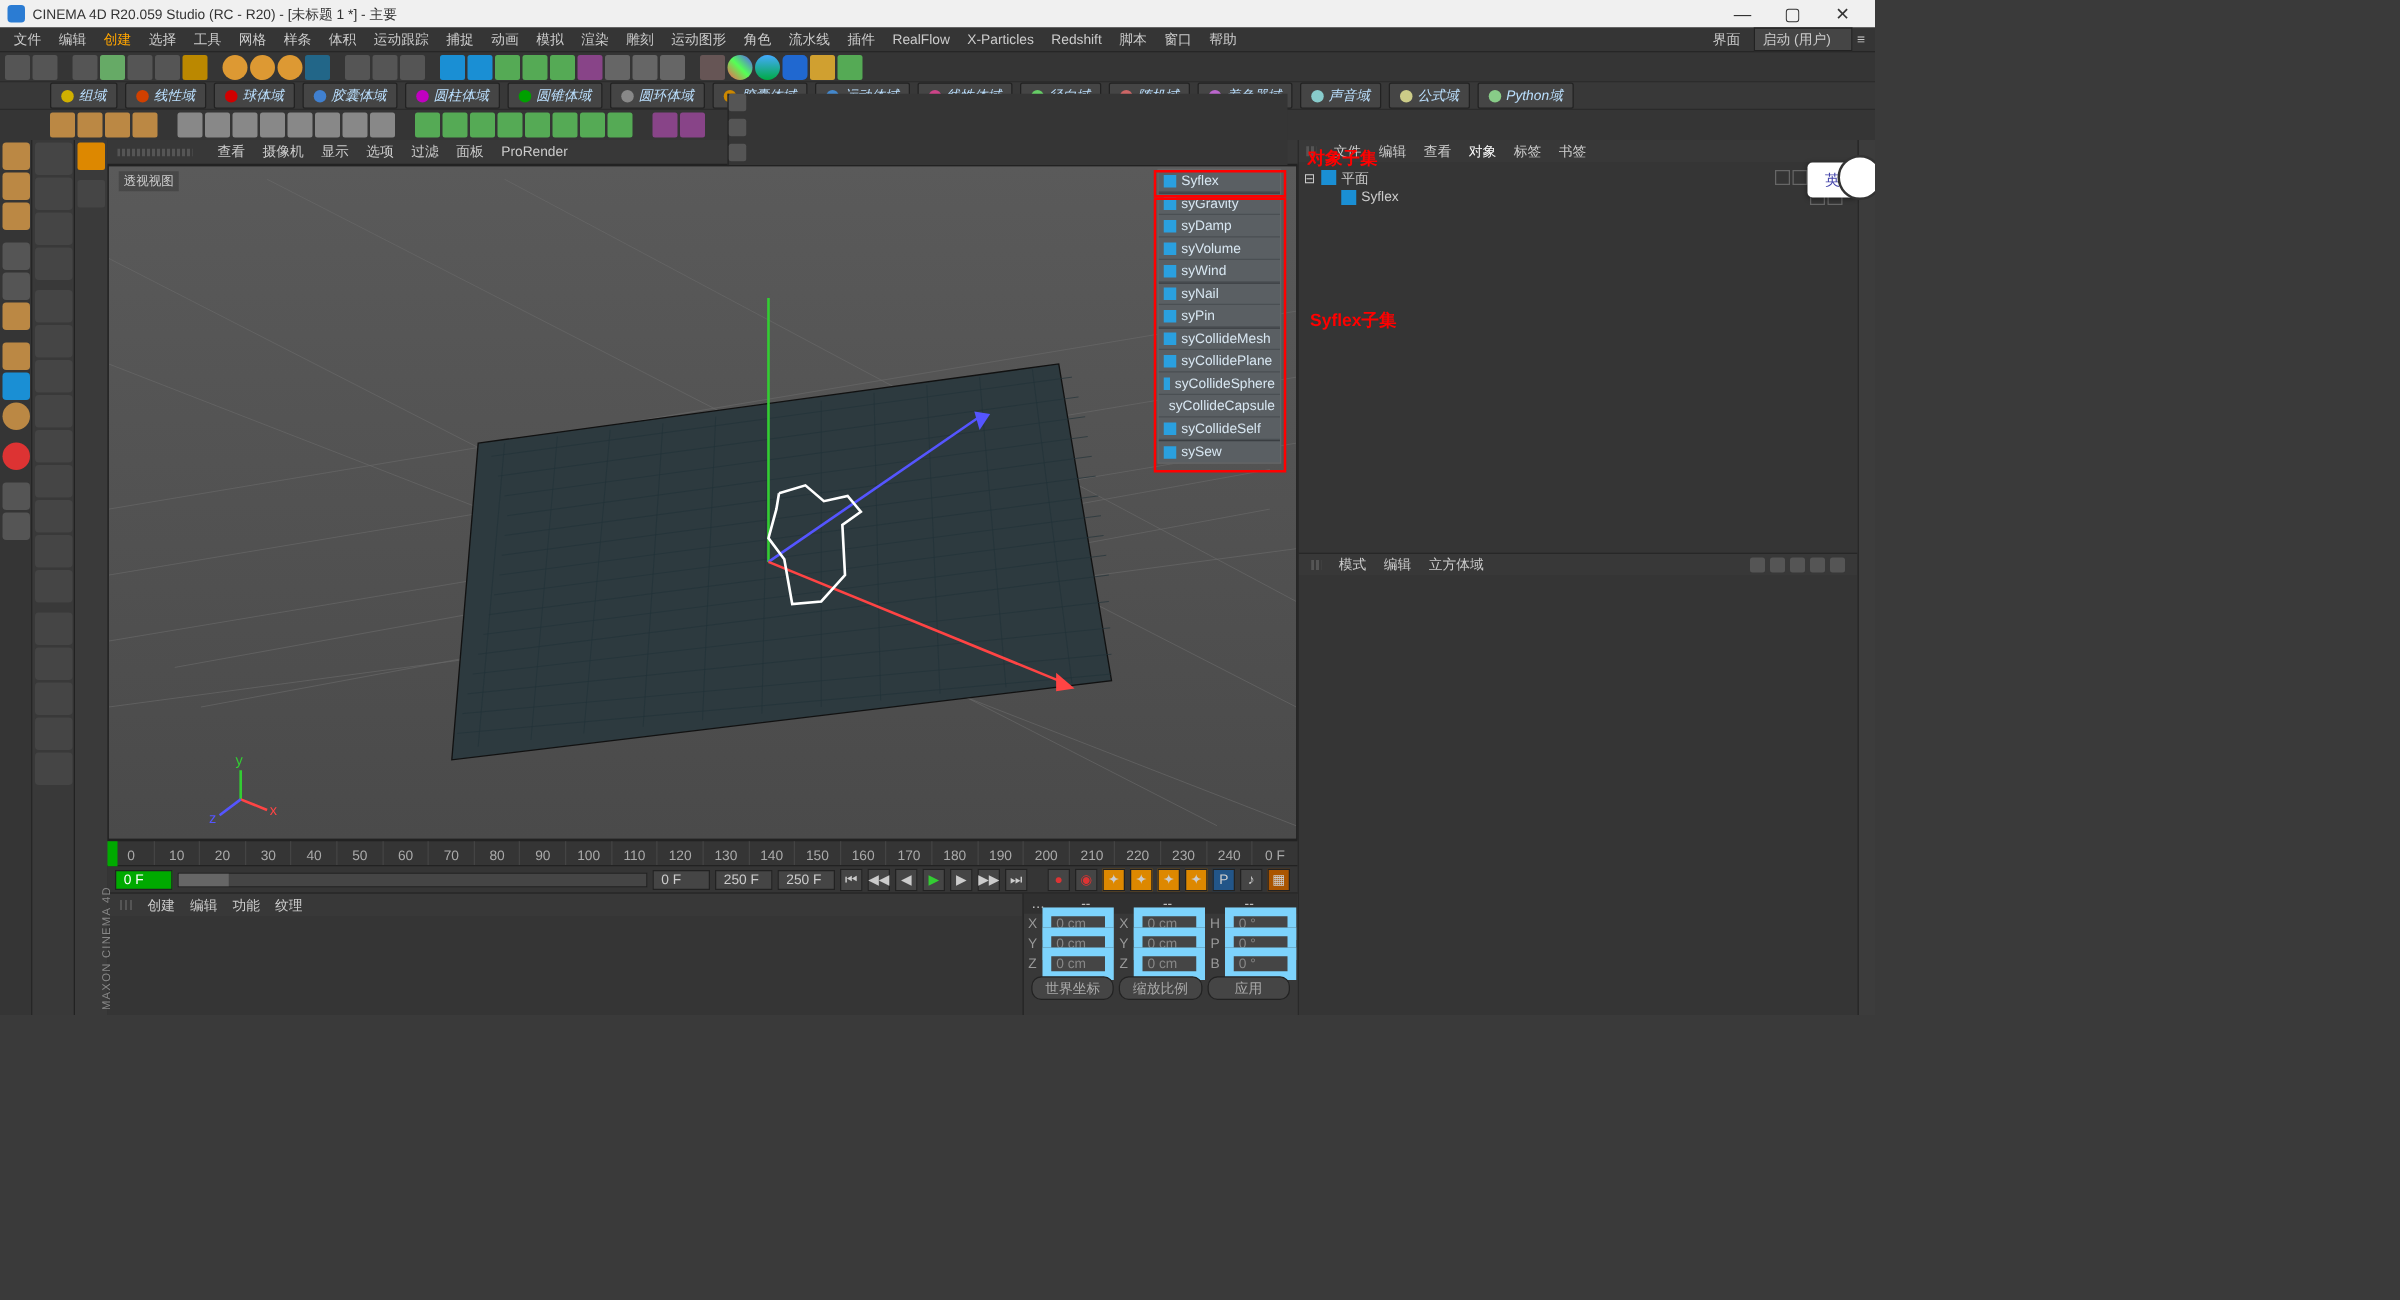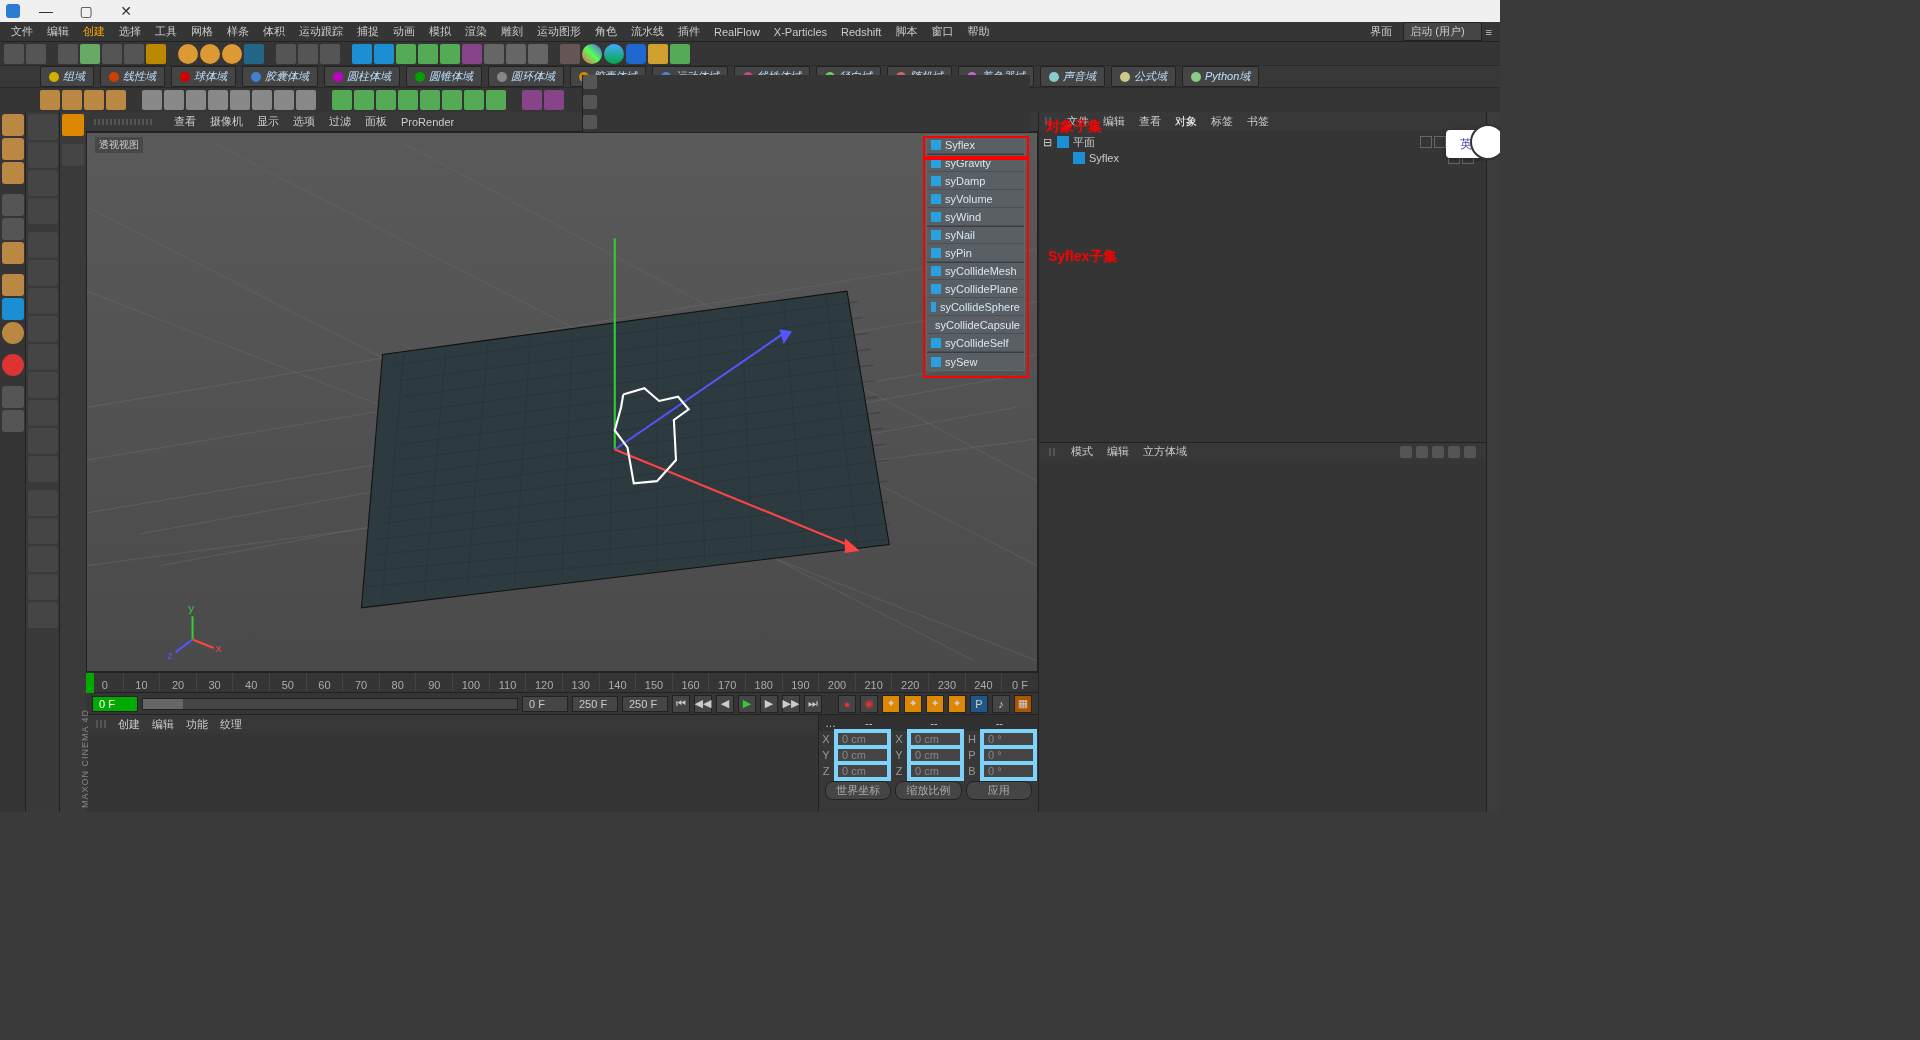--- a/index.html
+++ b/index.html
@@ -72,21 +72,21 @@
 
 
 .bottom { height:98px; background:#353535; display:flex; border-top:1px solid #222; }
 .matpanel { flex:1; }
 .matpanel .hdr { height:18px; background:#383838; display:flex; gap:12px; padding:0 10px; align-items:center; }
 .matpanel .hdr .grip { width:10px; height:8px; background:repeating-linear-gradient(90deg,#555 0 2px,transparent 2px 4px); }
 .coords { width:220px; background:#383838; border-left:1px solid #222; font-size:10px; }
 .coords .hdr { height:16px; background:#303030; display:flex; padding:0 6px; align-items:center; }
 .coords .row { display:flex; height:16px; align-items:center; }
 .coords .row span.lbl { width:14px; text-align:center; color:#999; }
-.coords .row .val { flex:1; background:#454545; margin:1px; padding:0 4px; color:#888; display:flex; border:4px solid #7dd3fc; }
+.coords .row .val { flex:1; background:#454545; margin:1px; padding:0 4px; color:#888; display:flex; border:7px solid #7dd3fc; }
 .coords .btnrow { display:flex; gap:4px; padding:2px 6px; }
 .coords .cb { flex:1; background:#454545; border:1px solid #222; text-align:center; padding:1px 0; color:#aaa; border-radius:8px; }
 
 
 .right { width:448px; background:#353535; display:flex; flex-direction:column; border-left:1px solid #222; }
 .rtabs { height:18px; background:#383838; display:flex; padding:0 6px; gap:14px; align-items:center; }
 .rtabs span.active { color:#fff; }
 .objtree { flex:0 0 312px; background:#353535; padding:4px; position:relative; }
 .objrow { display:flex; align-items:center; height:16px; gap:4px; }
 .objrow .exp { width:10px; color:#ccc; }
@@ -114,20 +114,21 @@
 .langbadge { position:absolute; top:130px; right:14px; width:40px; height:28px; background:#fff; border-radius:4px; display:flex; align-items:center; justify-content:center; color:#44a; font-size:12px; z-index:30; box-shadow:0 1px 4px rgba(0,0,0,.4); }
 .logobadge { position:absolute; top:124px; right:-6px; width:36px; height:36px; background:#fff; border-radius:50%; border:2px solid #333; z-index:31; }
 
 .maxon { position:absolute; left:4px; bottom:4px; transform:rotate(-90deg); transform-origin:left bottom; color:#888; font-size:9px; letter-spacing:1px; white-space:nowrap; }
 </style>
 </head>
 <body>
 
 <div class="titlebar">
   <span class="appicon"></span>
+  <span class="title">CINEMA 4D R20.059 Studio (RC - R20) - [未标题 1 *] - 主要</span>
   <div class="winbtns">
     <div class="winbtn">—</div>
     <div class="winbtn">▢</div>
     <div class="winbtn close">✕</div>
   </div>
 </div>
 
 <div class="menubar" id="menubar">
     <span>文件</span>
     <span>编辑</span>

